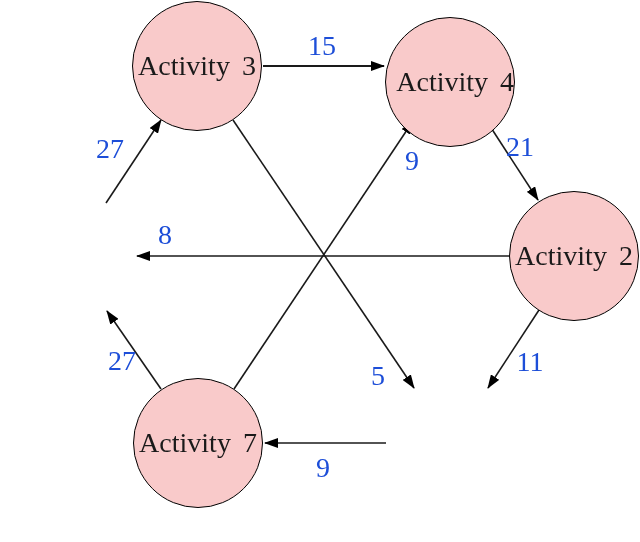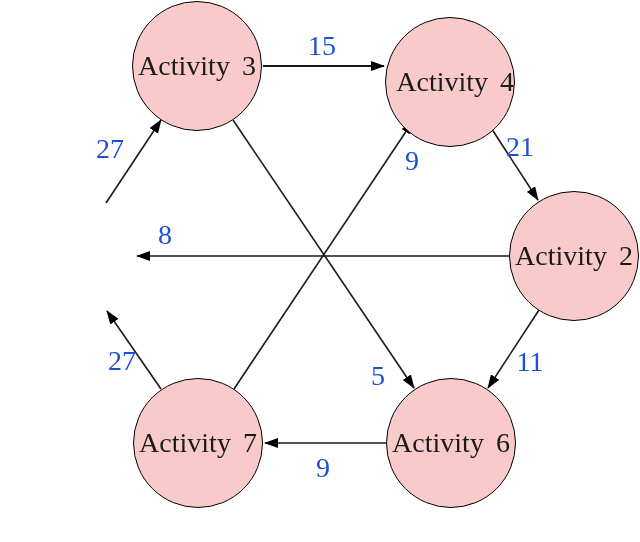--- a/index.html
+++ b/index.html
@@ -91,23 +91,20 @@
   </div>
   <div class="node n-a4">
     <span>Activity 4</span>
   </div>
   <div class="node n-a5">
     <span>Activity 2</span>
   </div>
   <div class="node n-a1">
     <span>Activity 7</span>
   </div>
-  <div class="node n-a6">
-    <span>Activity 6</span>
-  </div>
 
   <span class="elabel" style="left:322px; top:46px;">15</span>
   <span class="elabel" style="left:110px; top:149px;">27</span>
   <span class="elabel" style="left:122px; top:361px;">27</span>
   <span class="elabel" style="left:520px; top:147px;">21</span>
   <span class="elabel" style="left:165px; top:235px;">8</span>
   <span class="elabel" style="left:412px; top:161px;">9</span>
   <span class="elabel" style="left:378px; top:376px;">5</span>
   <span class="elabel" style="left:530px; top:362px;text-align:right;">11</span>
   <span class="elabel" style="left:323px; top:468px;">9</span>

